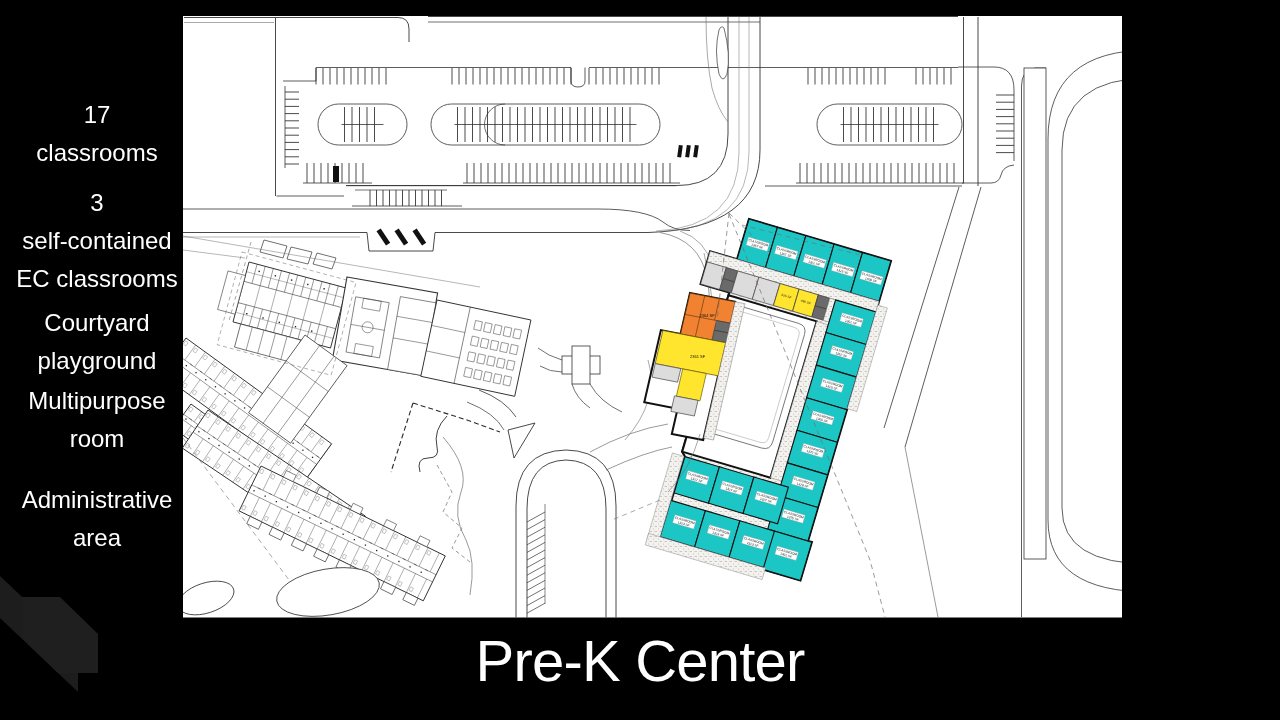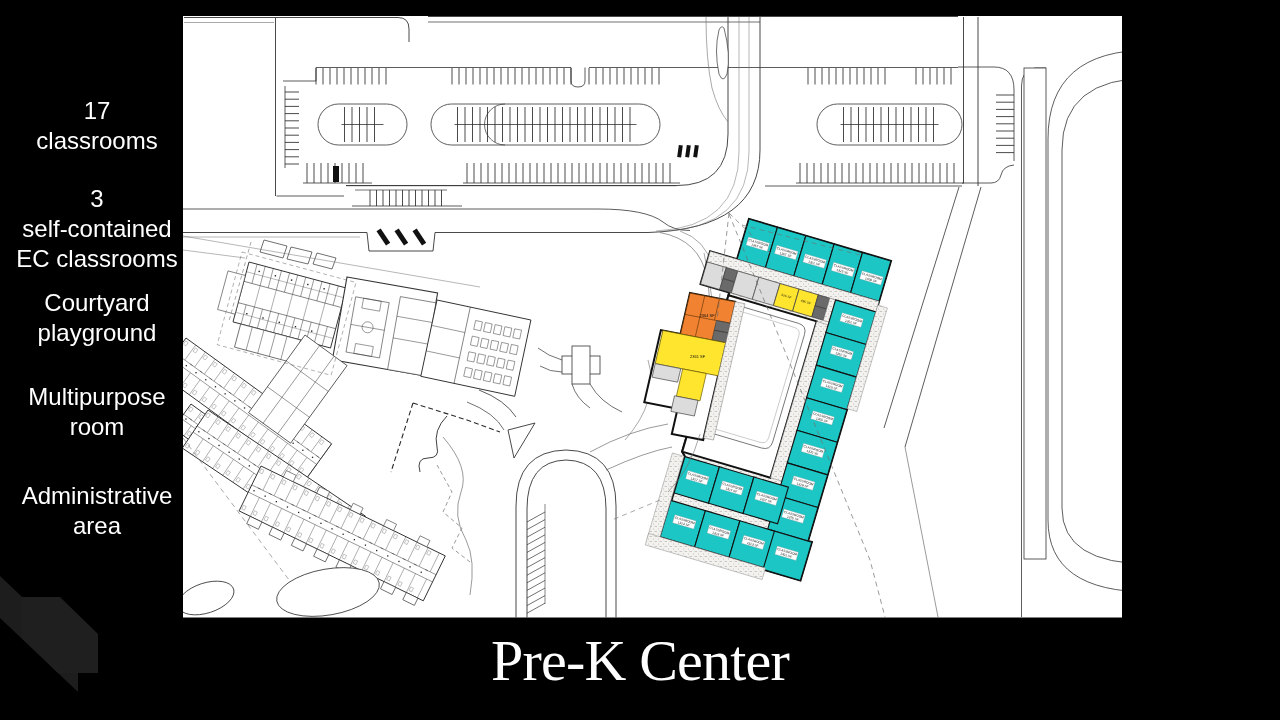--- a/index.html
+++ b/index.html
@@ -1,25 +1,25 @@
 <!DOCTYPE html>
 <html><head><meta charset="utf-8">
 <style>
 html,body{margin:0;padding:0;background:#000;}
 .page{position:relative;width:1280px;height:720px;background:#000;overflow:hidden;font-family:"Liberation Sans",sans-serif;}
-.side{position:absolute;left:0;width:194px;text-align:center;color:#fff;font-size:24px;line-height:30px;}
-.title{position:absolute;left:0;right:0;top:627px;text-align:center;color:#fff;font-size:58px;font-weight:400;letter-spacing:-0.8px;font-family:Liberation Serif, serif;}
+.side{position:absolute;left:0;width:194px;text-align:center;color:#fff;font-size:24px;line-height:38px;}
+.title{position:absolute;left:0;right:0;top:627px;text-align:center;color:#fff;font-size:58px;font-weight:400;letter-spacing:-0.8px;}
 </style></head>
 <body>
 <div class="page">
 
 <div>
 <div class="side" style="top:96px">17<br>classrooms</div>
 <div class="side" style="top:184px">3<br>self-contained<br>EC classrooms</div>
-<div class="side" style="top:288px">Courtyard<br>playground</div>
+<div class="side" style="top:304px">Courtyard<br>playground</div>
 <div class="side" style="top:382px">Multipurpose<br>room</div>
 <div class="side" style="top:481px">Administrative<br>area</div>
 </div>
 
 <svg style="position:absolute;left:0;top:560px" width="120" height="160" viewBox="0 0 120 160">
 <polygon points="0,16 0,58 78,132 78,90" fill="#1d1d1d"></polygon>
 <polygon points="22,37 60,37 98,74 98,113 58,113 22,78" fill="#1f1f1f"></polygon>
 </svg>
 
 <svg style="position:absolute;left:183px;top:16px" width="939" height="602" viewBox="183 16 939 602">

